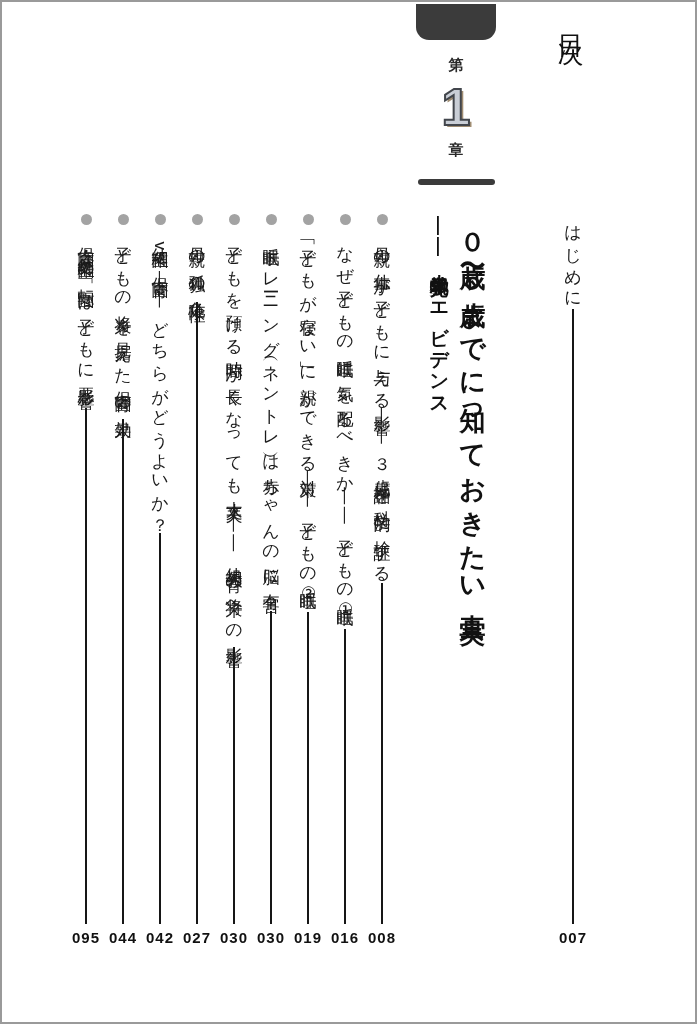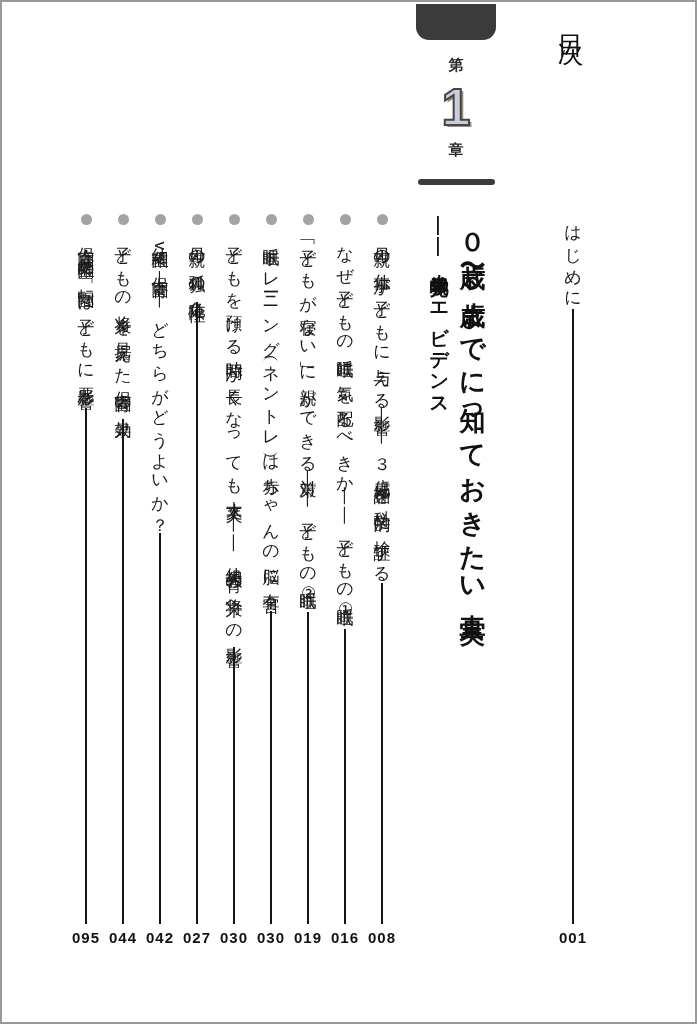--- a/index.html
+++ b/index.html
@@ -90,21 +90,21 @@
   <div class="chapter-marker">
     <span class="chapter-prefix">第</span>
     <span class="chapter-number">1</span>
     <span class="chapter-suffix">章</span>
   </div>
   <div class="chapter-divider" style="background: rgb(59, 59, 59);"></div>
 
   <div class="vcol intro-col">
     <span class="vtext">はじめに</span>
     <span class="leader"></span>
-    <span class="pagenum">001</span>
+    <span class="pagenum">007</span>
   </div>
 
   <div class="chapter-heading">
     <div class="main">０歳〜５歳までに知っておきたい真実</div>
     <div class="sub">——未就学児のエビデンス</div>
   </div>
 
   <div class="vcol e0">
     <span class="bullet" style="background: rgb(163, 163, 163);"></span>
     <span class="vtext">母親の仕事が子どもに与える影響——３歳児神話を科学的に検証する</span>

